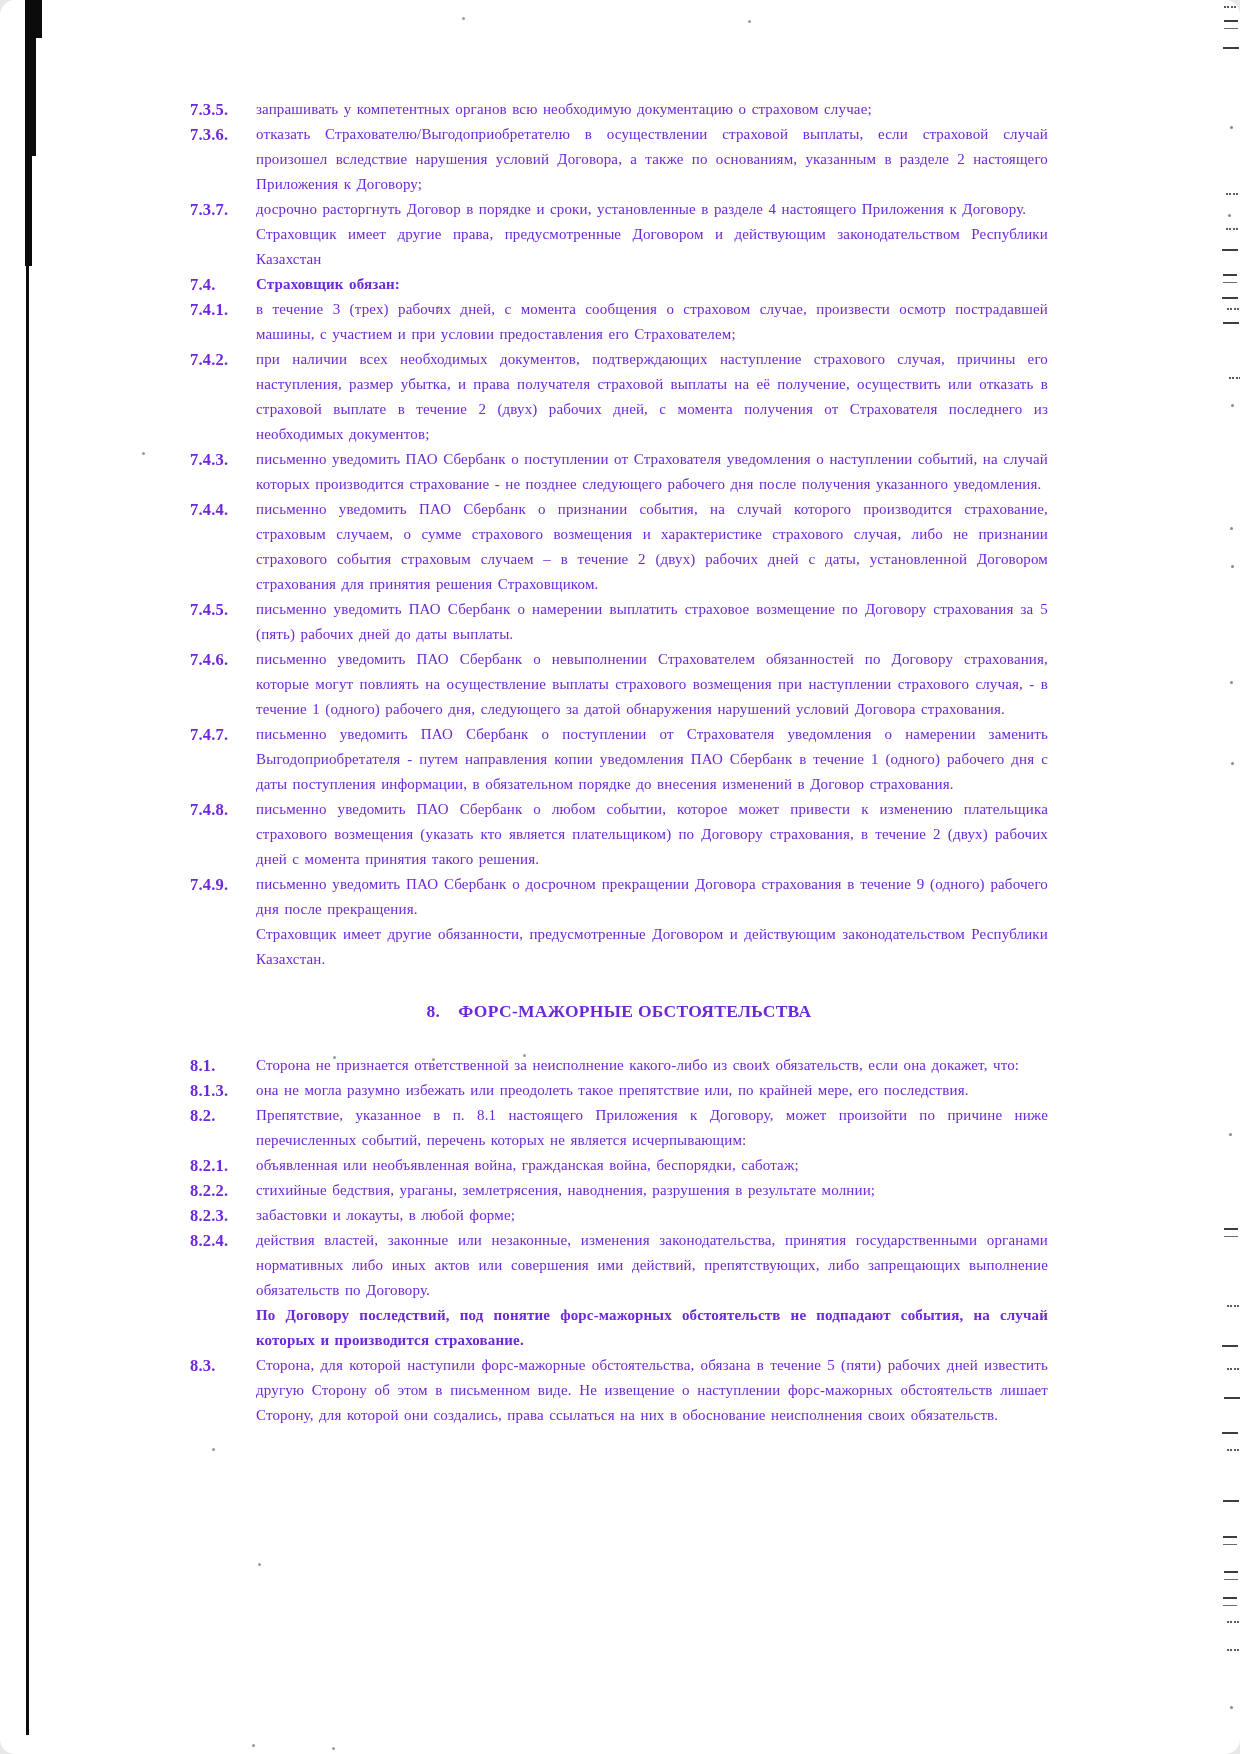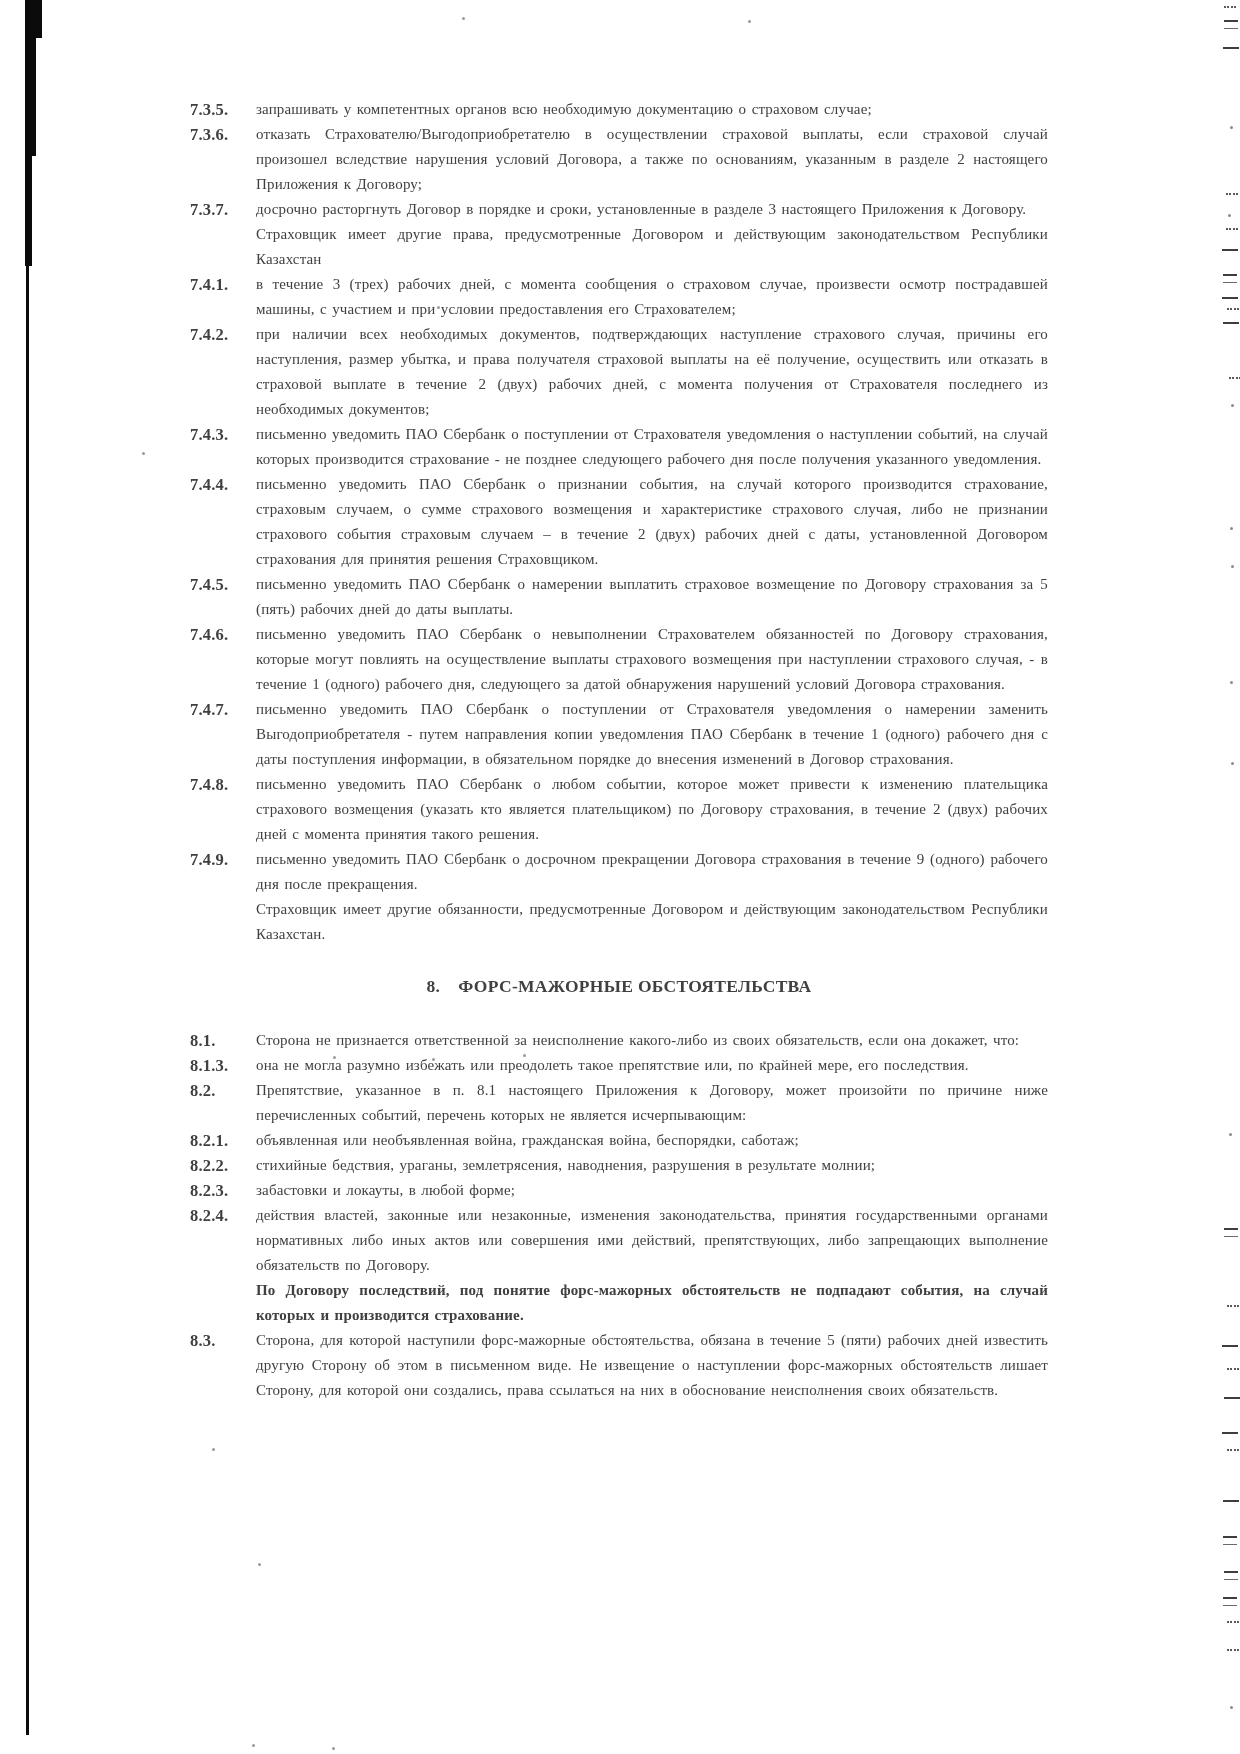--- a/index.html
+++ b/index.html
@@ -2,22 +2,23 @@
 <html><head>
 <meta charset="utf-8">
 <style>
   html,body{margin:0;padding:0;background:#e8e8e8;}
   .page{
     position:relative;
     width:1240px;height:1754px;
     margin:0 auto;
     background:#ffffff;
     font-family:"Liberation Serif","DejaVu Serif",serif;
-    color:#404040;
+    color:#6d28d9;
     overflow:hidden;
+    border-radius:15px;
   }
   .doc{
     position:absolute;
     left:190px;top:97px;
     width:858px;
   }
   .clause{display:flex;align-items:flex-start;}
   .clause .num{
     flex:0 0 66px;
     font-weight:bold;
@@ -117,22 +118,28 @@
         </div>
         <div class="clause">
           <span class="num">7.3.6.</span>
           <div class="body">
             <p class="t">отказать Страхователю/Выгодоприобретателю в осуществлении страховой выплаты, если страховой случай произошел вследствие нарушения условий Договора, а также по основаниям, указанным в разделе 2 настоящего Приложения к  Договору;</p>
           </div>
         </div>
         <div class="clause">
           <span class="num">7.3.7.</span>
           <div class="body">
-            <p class="t">досрочно расторгнуть Договор в порядке и сроки, установленные в разделе 3 настоящего Приложения к  Договору.</p>
+            <p class="t">досрочно расторгнуть Договор в порядке и сроки, установленные в разделе 4 настоящего Приложения к  Договору.</p>
             <p class="t">Страховщик имеет другие права, предусмотренные Договором и действующим законодательством Республики Казахстан</p>
+          </div>
+        </div>
+        <div class="clause">
+          <span class="num">7.4.</span>
+          <div class="body">
+            <p class="t bold">Страховщик обязан:</p>
           </div>
         </div>
         <div class="clause">
           <span class="num">7.4.1.</span>
           <div class="body">
             <p class="t">в течение 3 (трех) рабочих дней, с момента сообщения о страховом случае, произвести осмотр пострадавшей машины, с участием и при условии предоставления его Страхователем;</p>
           </div>
         </div>
         <div class="clause">
           <span class="num">7.4.2.</span>

